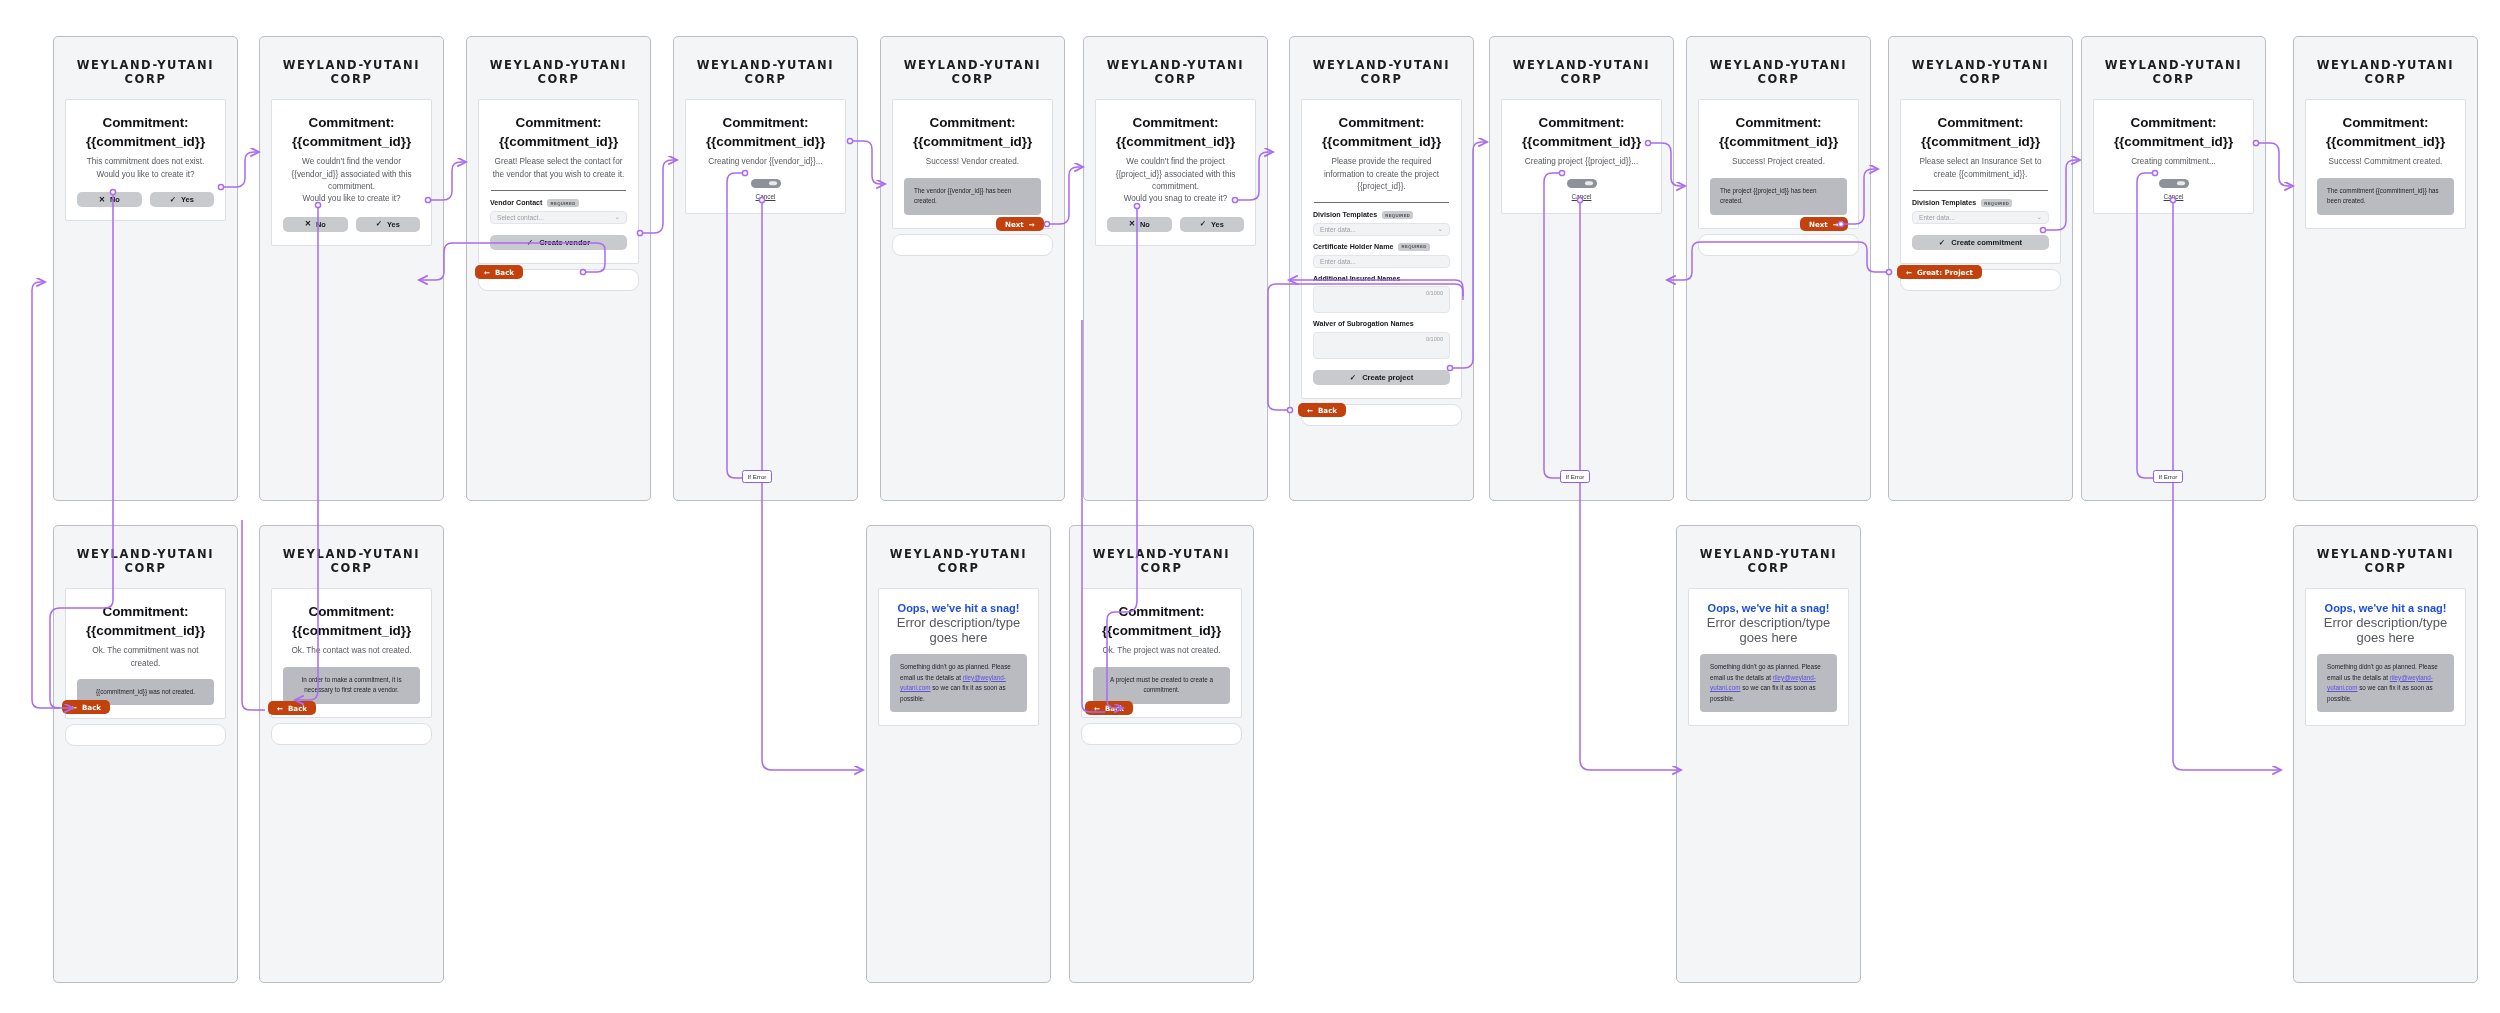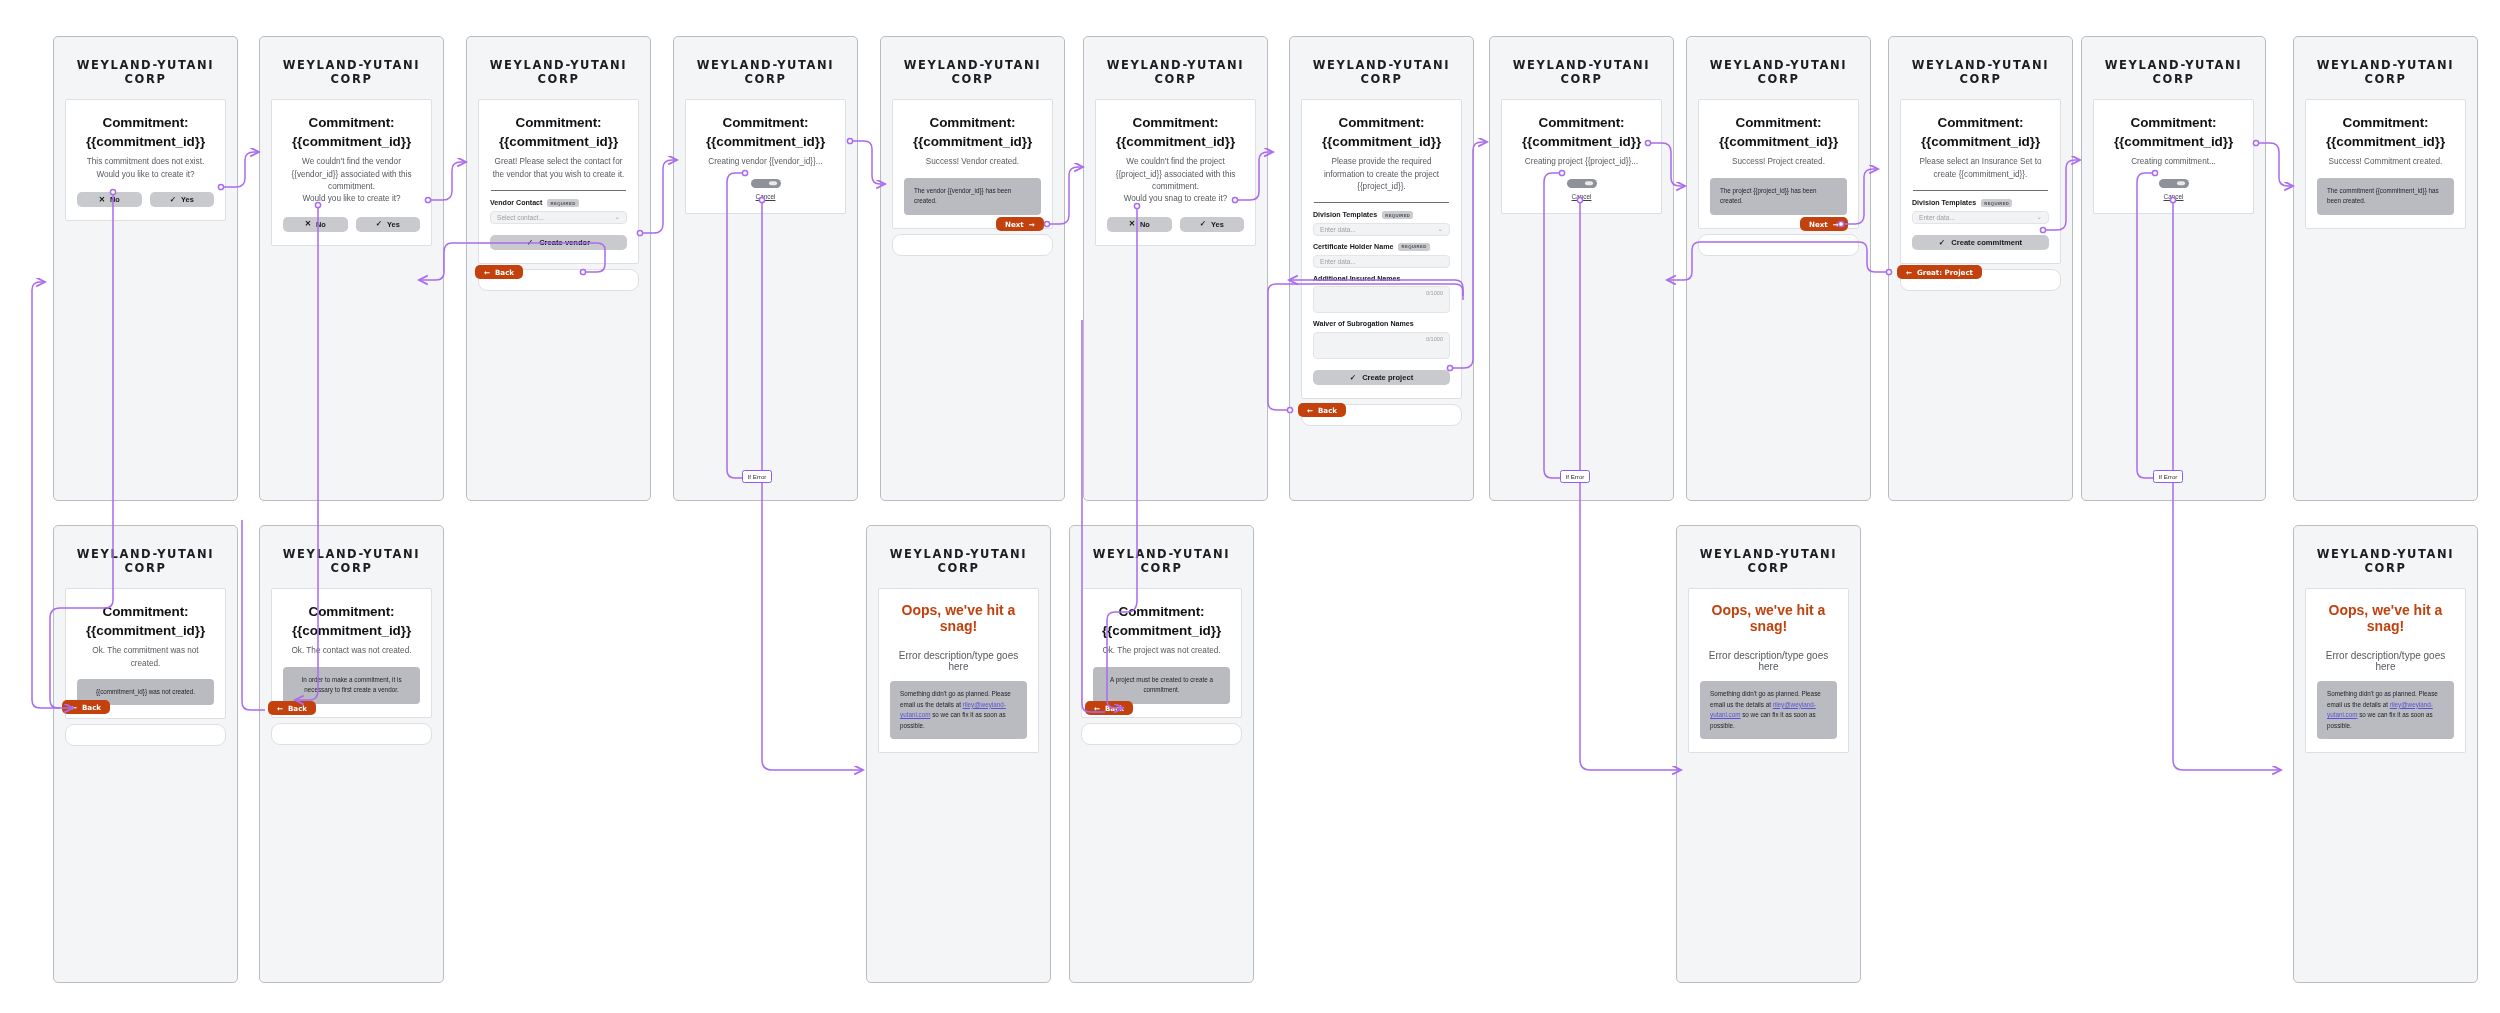--- a/index.html
+++ b/index.html
@@ -191,25 +191,25 @@
     padding: 8px 10px;
     font-size: 6.3px;
     color: #1d1f23;
     line-height: 1.68;
   }
   .msgbox.center { text-align: center; }
 
   
   .err-ttl {
     text-align: center; font-weight: 700;
-    font-size: 14px; color: #c2410c;
+    font-size: 11px; color: #1d4ed8;
   }
   .err-sub {
-    text-align: center; font-size: 10px;
-    color: #55585e; margin-top: 16px;
+    text-align: center; font-size: 13px;
+    color: #55585e; margin-top: 1px;
   }
   .err-link { color: #5b52d6; text-decoration: underline; }
 
   
   .iferr {
     position: absolute;
     border: 1px solid #8b5cf6;
     background: #ffffff;
     color: #2e3035;
     font-size: 6.2px;

